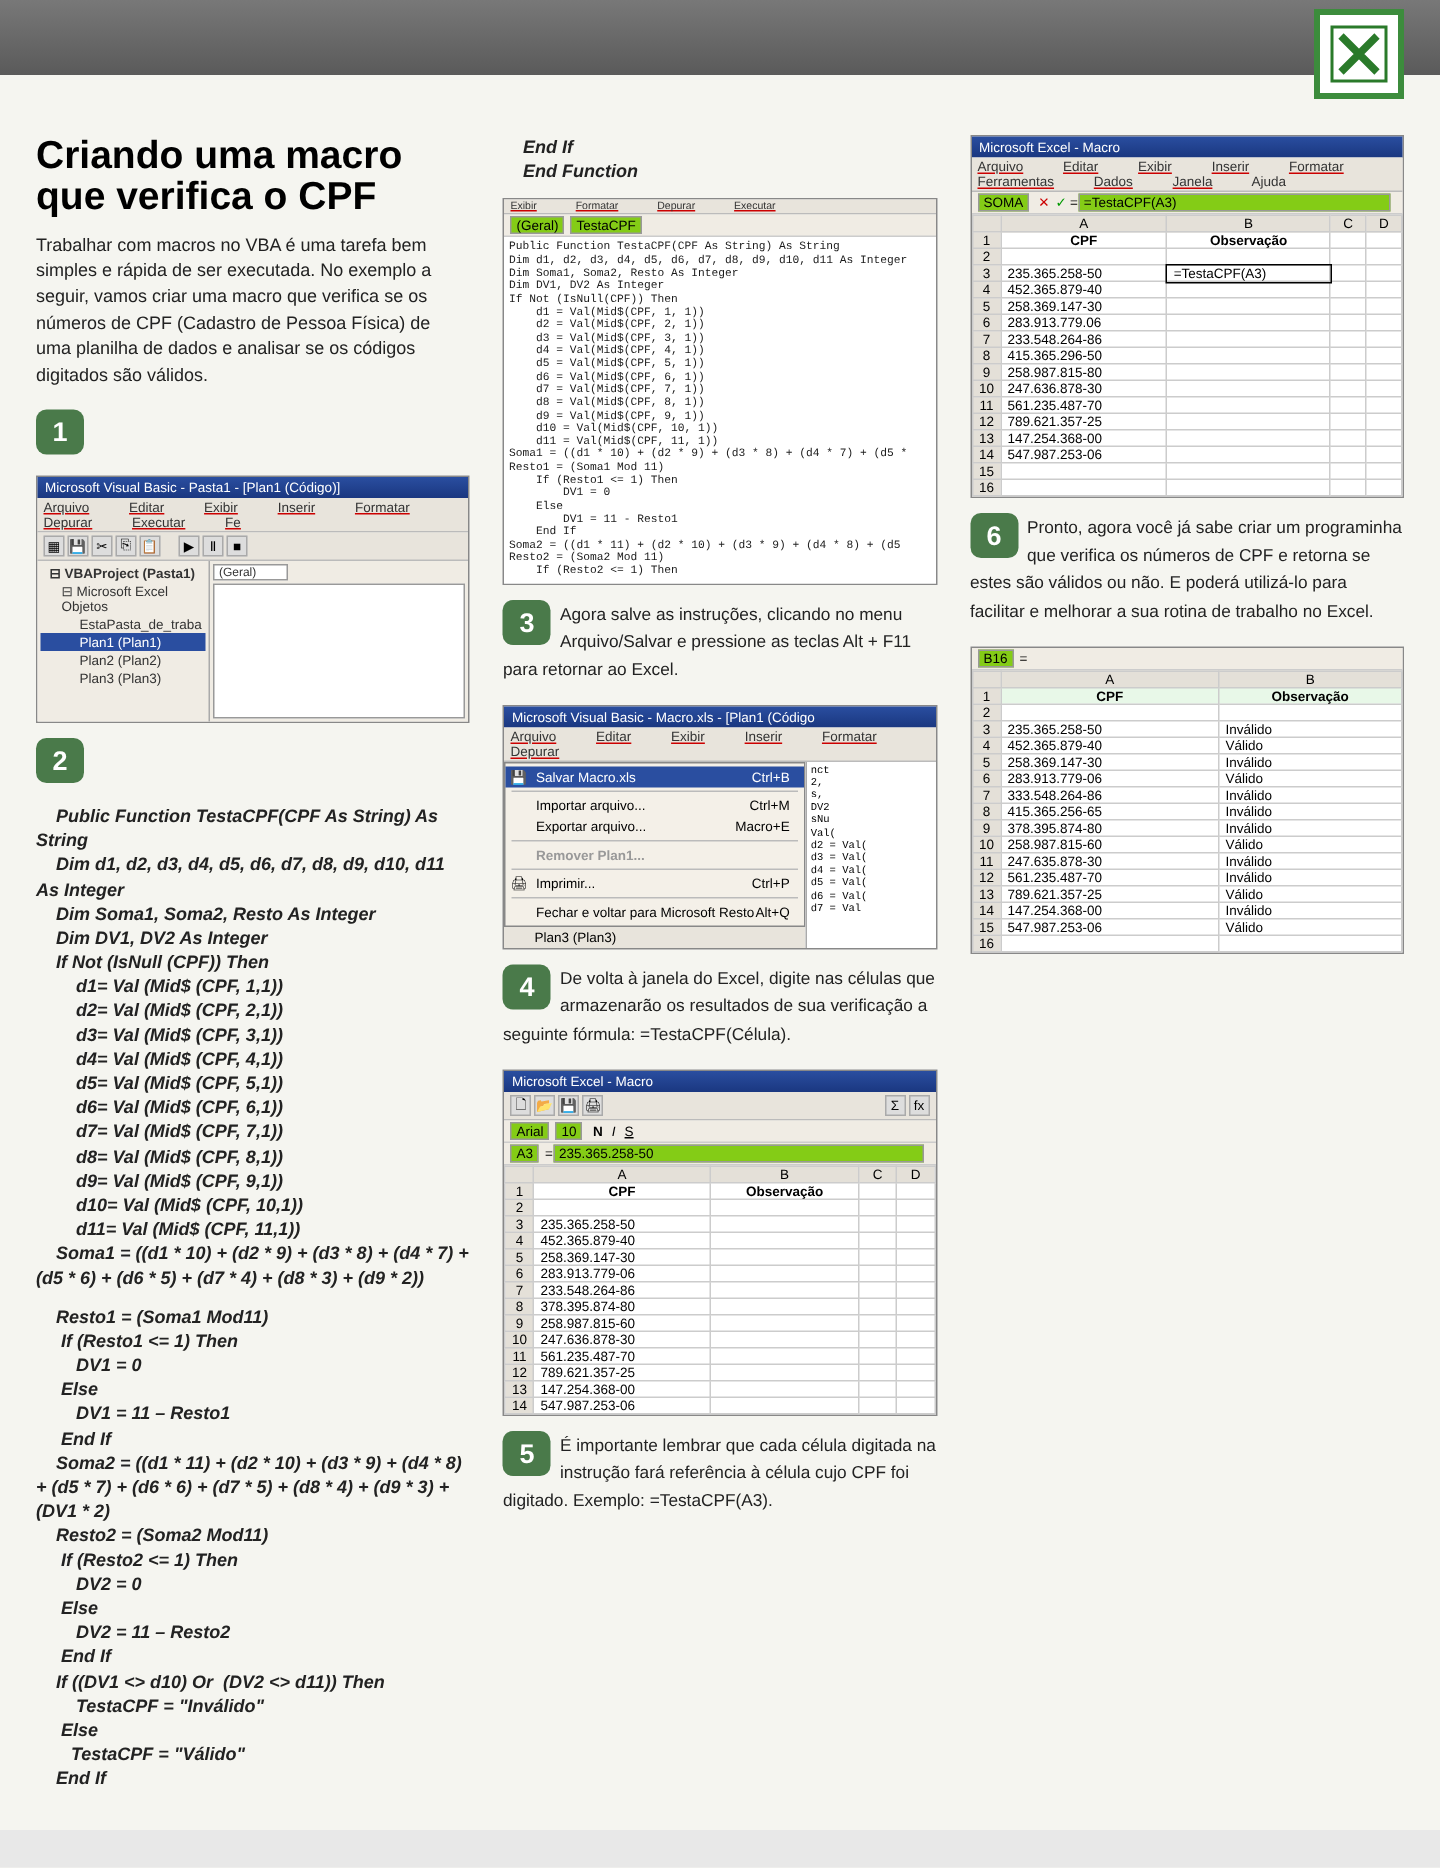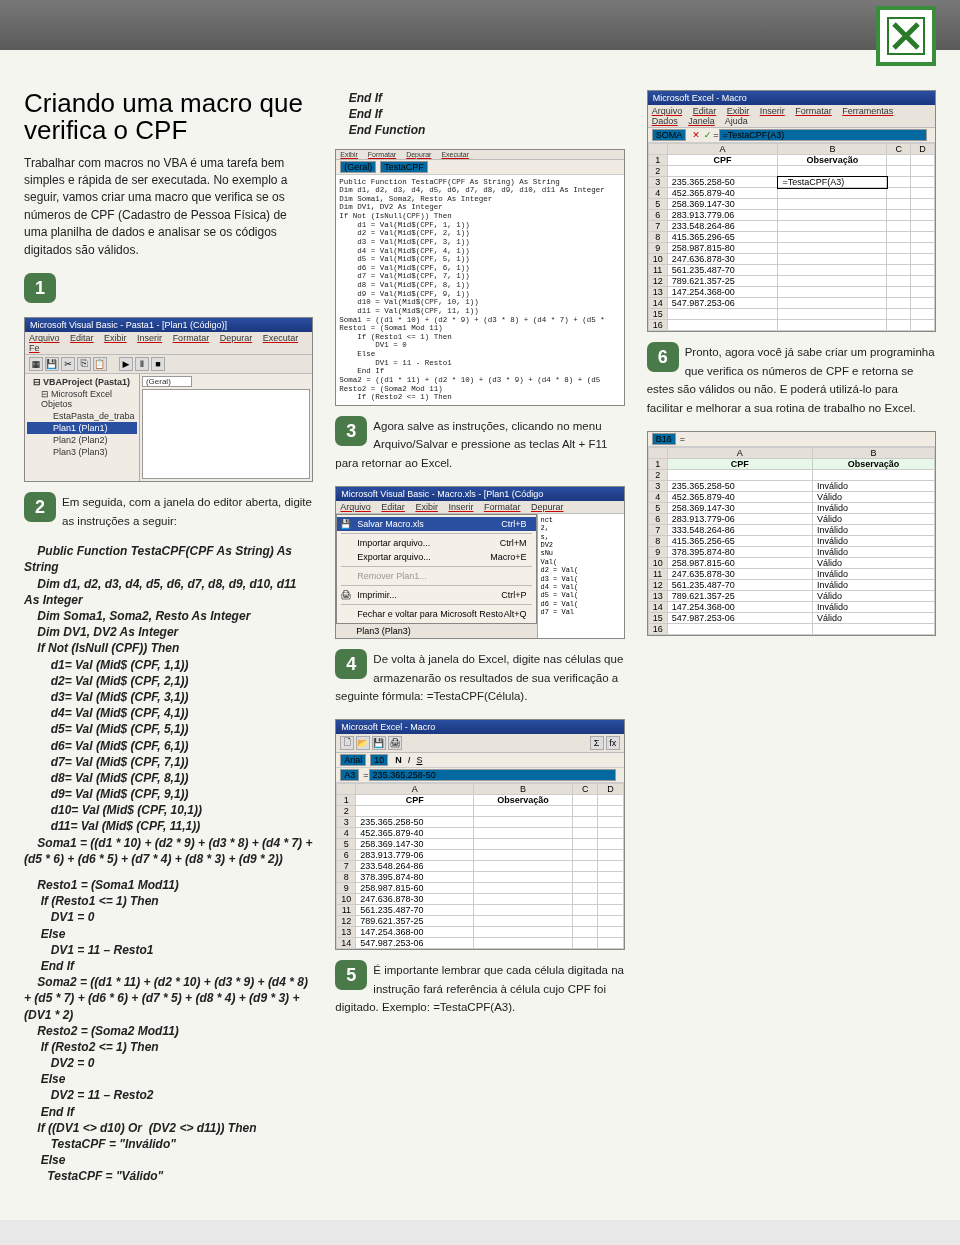--- a/index.html
+++ b/index.html
@@ -35,21 +35,21 @@
   .excel-badge svg { width: 40px; height: 40px; }
   .content {
     padding: 40px 24px 24px 24px;
     column-count: 3;
     column-gap: 22px;
     column-fill: auto;
     height: 1170px;
   }
   h1 {
     font-family: Arial, sans-serif;
-    font-weight: 400;
+    font-weight: 700;
     font-size: 26px;
     line-height: 1.05;
     margin-bottom: 10px;
     break-inside: avoid;
   }
   .intro {
     font-family: Arial, sans-serif;
     font-size: 12px;
     line-height: 1.45;
     color: #222;
@@ -91,35 +91,35 @@
     padding: 2px 5px;
     font-size: 9px;
   }
   .menubar {
     background: #e8e4dc;
     padding: 1px 4px;
     font-size: 9px;
     color: #333;
     border-bottom: 1px solid #bbb;
   }
-  .menubar span { margin-right: 8px; text-decoration: underline; text-decoration-color: #c00; text-decoration-thickness: 0; }
+  .menubar span { margin-right: 24px; text-decoration: underline; text-decoration-color: #c00; text-decoration-thickness: 0; }
   .toolbar {
     background: #e8e4dc;
     padding: 2px 4px;
     border-bottom: 1px solid #bbb;
     display: flex;
     gap: 2px;
     font-size: 9px;
   }
   .tb-btn {
     width: 14px; height: 14px; background: #ddd; border: 1px solid #aaa;
     display: inline-flex; align-items: center; justify-content: center;
   }
   .fbar { display: flex; align-items: center; background: #f0ece4; padding: 1px 4px; border-bottom: 1px solid #ccc; }
-  .fbox { border: 1px solid #999; background: #0369a1; padding: 0 3px; margin-right: 4px; font-size: 9px; }
+  .fbox { border: 1px solid #999; background: #84cc16; padding: 0 3px; margin-right: 4px; font-size: 9px; }
   .grid {
     font-size: 9px;
     border-collapse: collapse;
     width: 100%;
   }
   .grid th, .grid td {
     border: 1px solid #CCC;
     padding: 0 4px;
     text-align: left;
     white-space: nowrap;
@@ -175,21 +175,21 @@
     border: 1px solid #888;
     padding: 2px 0;
     font-size: 9px;
   }
   .menu-drop .mi {
     display: flex; justify-content: space-between;
     padding: 2px 10px 2px 20px;
     position: relative;
   }
   .menu-drop .mi.sel { background: #2a4ea0; color: #fff; }
-  .menu-drop .mi.dis { color: #999; }
+  .menu-drop .mi.dis { color: #999; font-weight: bold; }
   .menu-drop hr { border: none; border-top: 1px solid #bbb; margin: 2px 4px; }
   .menu-drop .ico { position: absolute; left: 3px; }
 </style>
 </head>
 <body>
 
 <div class="page">
   <div class="header-bar">
     <div class="excel-badge">
       <svg viewBox="0 0 40 40">
@@ -242,21 +242,20 @@
         </div>
         <div class="vb-code">
           <span class="dd">(Geral)</span>
           <div style="height:90px;background:#fff;border:1px solid #999;margin-top:2px"></div>
         </div>
       </div>
     </div>
 
     <div class="step-block">
       <span class="step-badge">2</span>
-      <span class="step-text">Em seguida, com a janela do editor aberta, digite as instruções a seguir:</span>
     </div>
 
     <div class="code">    Public Function TestaCPF(CPF As String) As String
     Dim d1, d2, d3, d4, d5, d6, d7, d8, d9, d10, d11 As Integer
     Dim Soma1, Soma2, Resto As Integer
     Dim DV1, DV2 As Integer
     If Not (IsNull (CPF)) Then
         d1= Val (Mid$ (CPF, 1,1))
         d2= Val (Mid$ (CPF, 2,1))
         d3= Val (Mid$ (CPF, 3,1))
@@ -604,21 +603,21 @@
             </tr>
         <tr>
               <th class="rh">7</th>
               <td>233.548.264-86</td>
               <td></td>
               <td></td>
               <td></td>
             </tr>
         <tr>
               <th class="rh">8</th>
-              <td>415.365.296-65</td>
+              <td>415.365.296-50</td>
               <td></td>
               <td></td>
               <td></td>
             </tr>
         <tr>
               <th class="rh">9</th>
               <td>258.987.815-80</td>
               <td></td>
               <td></td>
               <td></td>

